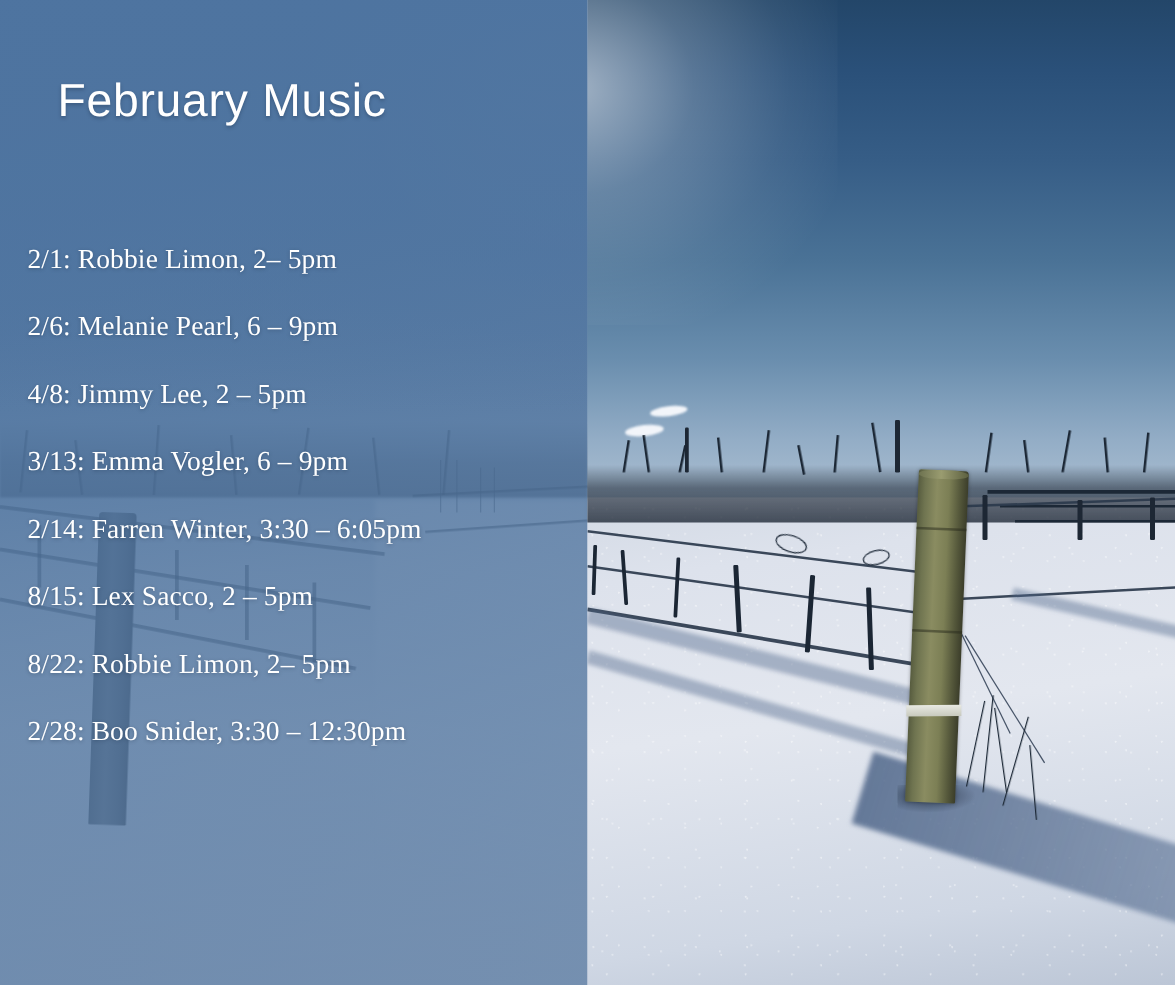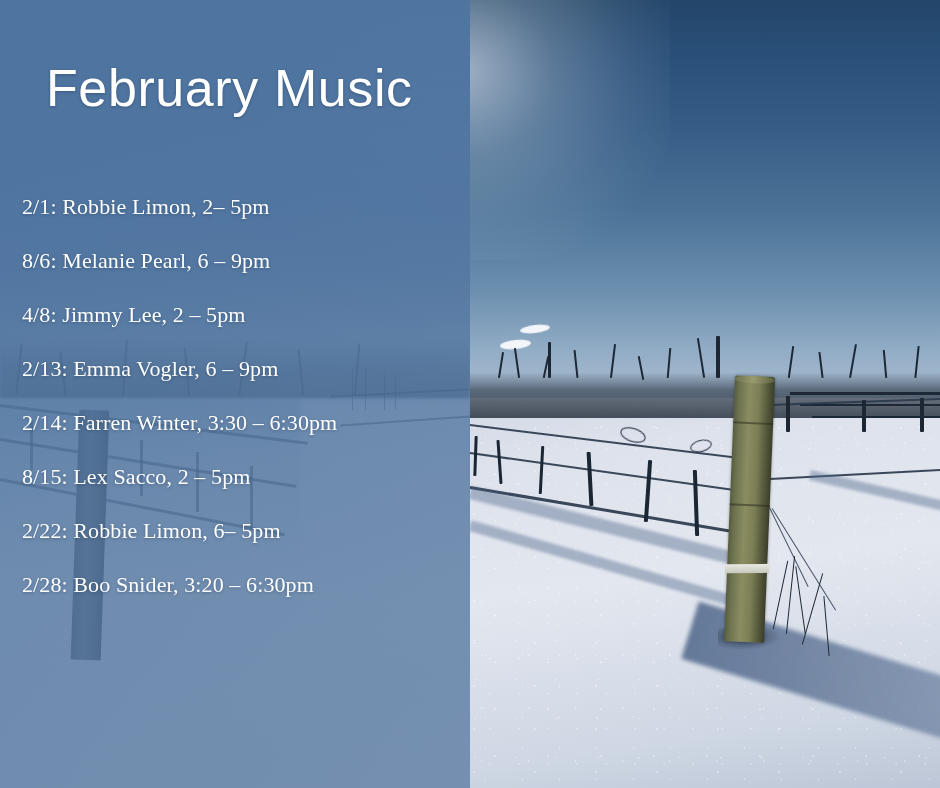--- a/index.html
+++ b/index.html
@@ -213,21 +213,21 @@
     background:linear-gradient(180deg, rgba(78,116,160,.96) 0%, rgba(78,116,160,.55) 62%, rgba(78,116,160,0) 100%);
   }
 
   
   .content {
     position:absolute; left:0; top:0; width:470px; height:788px;
     z-index:40;
   }
   .title {
     position:absolute; left:46px; top:62px;
-    font-size:52px;
+    font-size:37px;
     font-weight:300;
     letter-spacing:.6px;
     color:#ffffff;
     line-height:1;
     text-shadow:0 1px 3px rgba(22,40,64,.35);
     white-space:nowrap;
   }
   .schedule {
     position:absolute; left:22px; top:196px;
     width:450px;
@@ -359,23 +359,23 @@
     <div class="left-post"></div>
 
     <div class="veil"></div>
     <div class="veil-top"></div>
   </div>
 
   <div class="content">
     <h1 class="title">February Music</h1>
     <ul class="schedule">
       <li>2/1: Robbie Limon, 2– 5pm</li>
-      <li>8/6: Melanie Pearl, 6 – 9pm</li>
+      <li>2/6: Melanie Pearl, 6 – 9pm</li>
       <li>4/8: Jimmy Lee, 2 – 5pm</li>
-      <li>2/13: Emma Vogler, 6 – 9pm</li>
-      <li>2/14: Farren Winter, 3:30 – 6:30pm</li>
+      <li>3/13: Emma Vogler, 6 – 9pm</li>
+      <li>2/14: Farren Winter, 3:30 – 6:05pm</li>
       <li>8/15: Lex Sacco, 2 – 5pm</li>
-      <li>2/22: Robbie Limon, 6– 5pm</li>
-      <li>2/28: Boo Snider, 3:20 – 6:30pm</li>
+      <li>8/22: Robbie Limon, 2– 5pm</li>
+      <li>2/28: Boo Snider, 3:30 – 12:30pm</li>
     </ul>
   </div>
 
 </div>
 
 </body></html>

